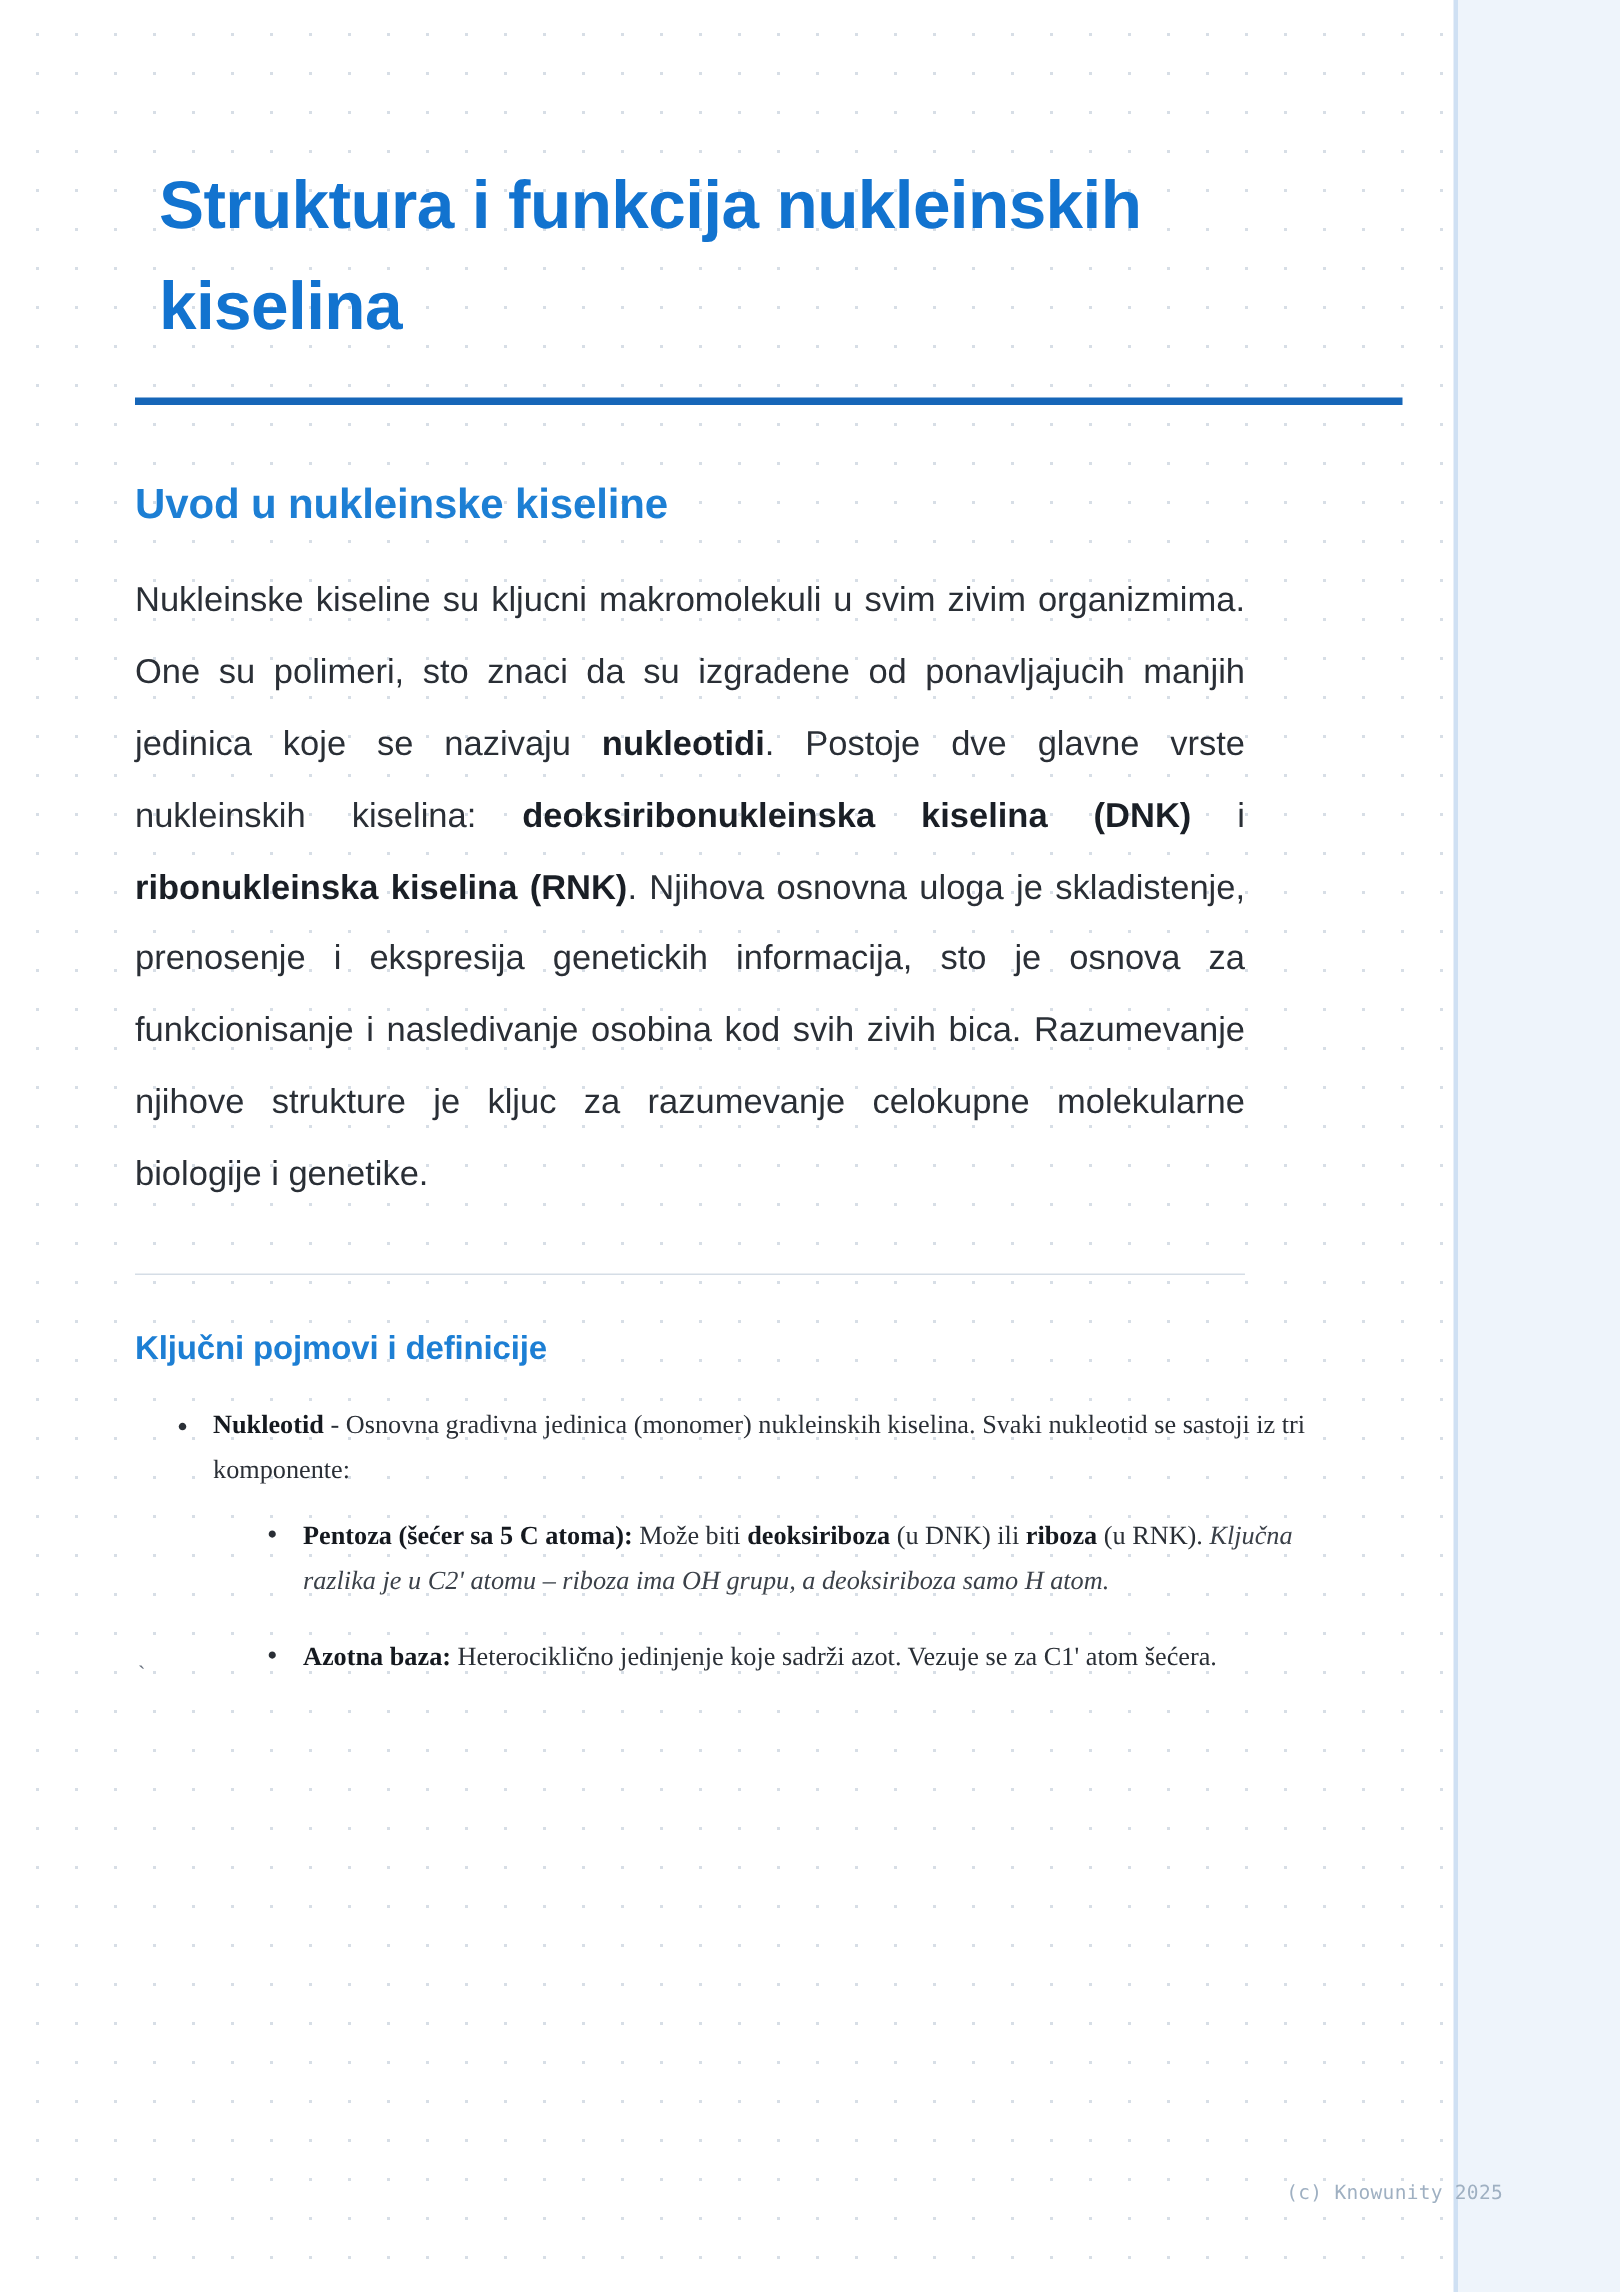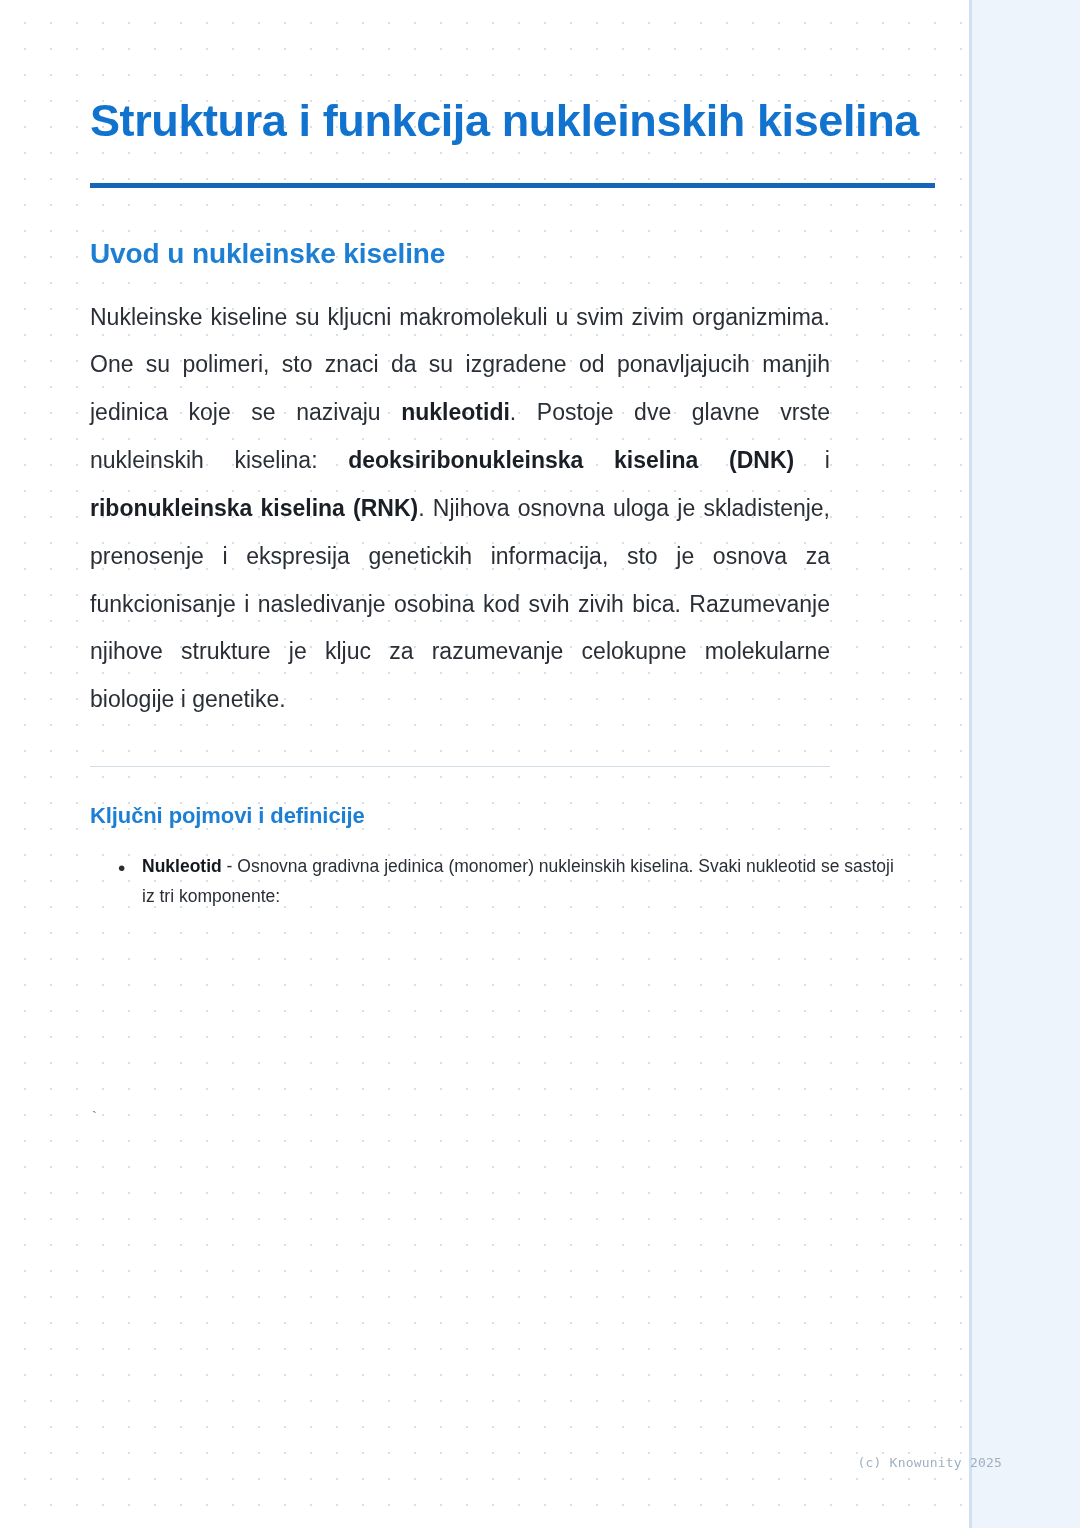--- a/index.html
+++ b/index.html
@@ -43,21 +43,21 @@
     background: #cfe0f3;
   }
   .content {
     position: absolute;
     left: 90px;
     top: 0;
     width: 845px;
     height: 100%;
   }
   h1.doc-title {
-    margin: 0;
+    margin: 16px;
     padding-top: 88px;
     font-size: 45px;
     line-height: 1.48;
     font-weight: bold;
     color: #1273cf;
     letter-spacing: -0.4px;
     max-width: 850px;
   }
   .title-rule {
     margin-top: 28px;
@@ -98,20 +98,21 @@
     padding: 22px 0 0 26px;
     list-style: none;
   }
   ul.level1 > li {
     position: relative;
     padding-left: 26px;
     font-size: 17.5px;
     line-height: 1.72;
     color: #2a2f36;
     max-width: 760px;
+    font-family: Liberation Serif, serif;
   }
   ul.level1 > li::before {
     content: "•";
     position: absolute;
     left: 2px;
     top: -1px;
     font-size: 21px;
     color: #2a2f36;
   }
   ul.level2 {
@@ -176,20 +177,26 @@
 
     <div class="divider"></div>
 
     <h2 class="section-title second">Ključni pojmovi i definicije</h2>
 
     <ul class="level1">
       <li>
         <b>Nukleotid</b><span> - Osnovna gradivna jedinica (monomer) nukleinskih kiselina. Svaki nukleotid se sastoji iz tri komponente:</span>
 
         <ul class="level2">
+          <li>
+            <b>Pentoza (šećer sa 5 C atoma):</b><span> Može biti </span><b>deoksiriboza</b><span> (u DNK) ili </span><b>riboza</b><span> (u RNK). </span><i>Ključna razlika je u C2' atomu – riboza ima OH grupu, a deoksiriboza samo H atom.</i>
+          </li>
+          <li>
+            <b>Azotna baza:</b><span> Heterociklično jedinjenje koje sadrži azot. Vezuje se za C1' atom šećera.</span>
+          </li>
         </ul>
       </li>
     </ul>
 
     <div class="stray-mark">`</div>
   </div>
 
   <div class="footer-credit">(c) Knowunity 2025</div>
 </div>
 

